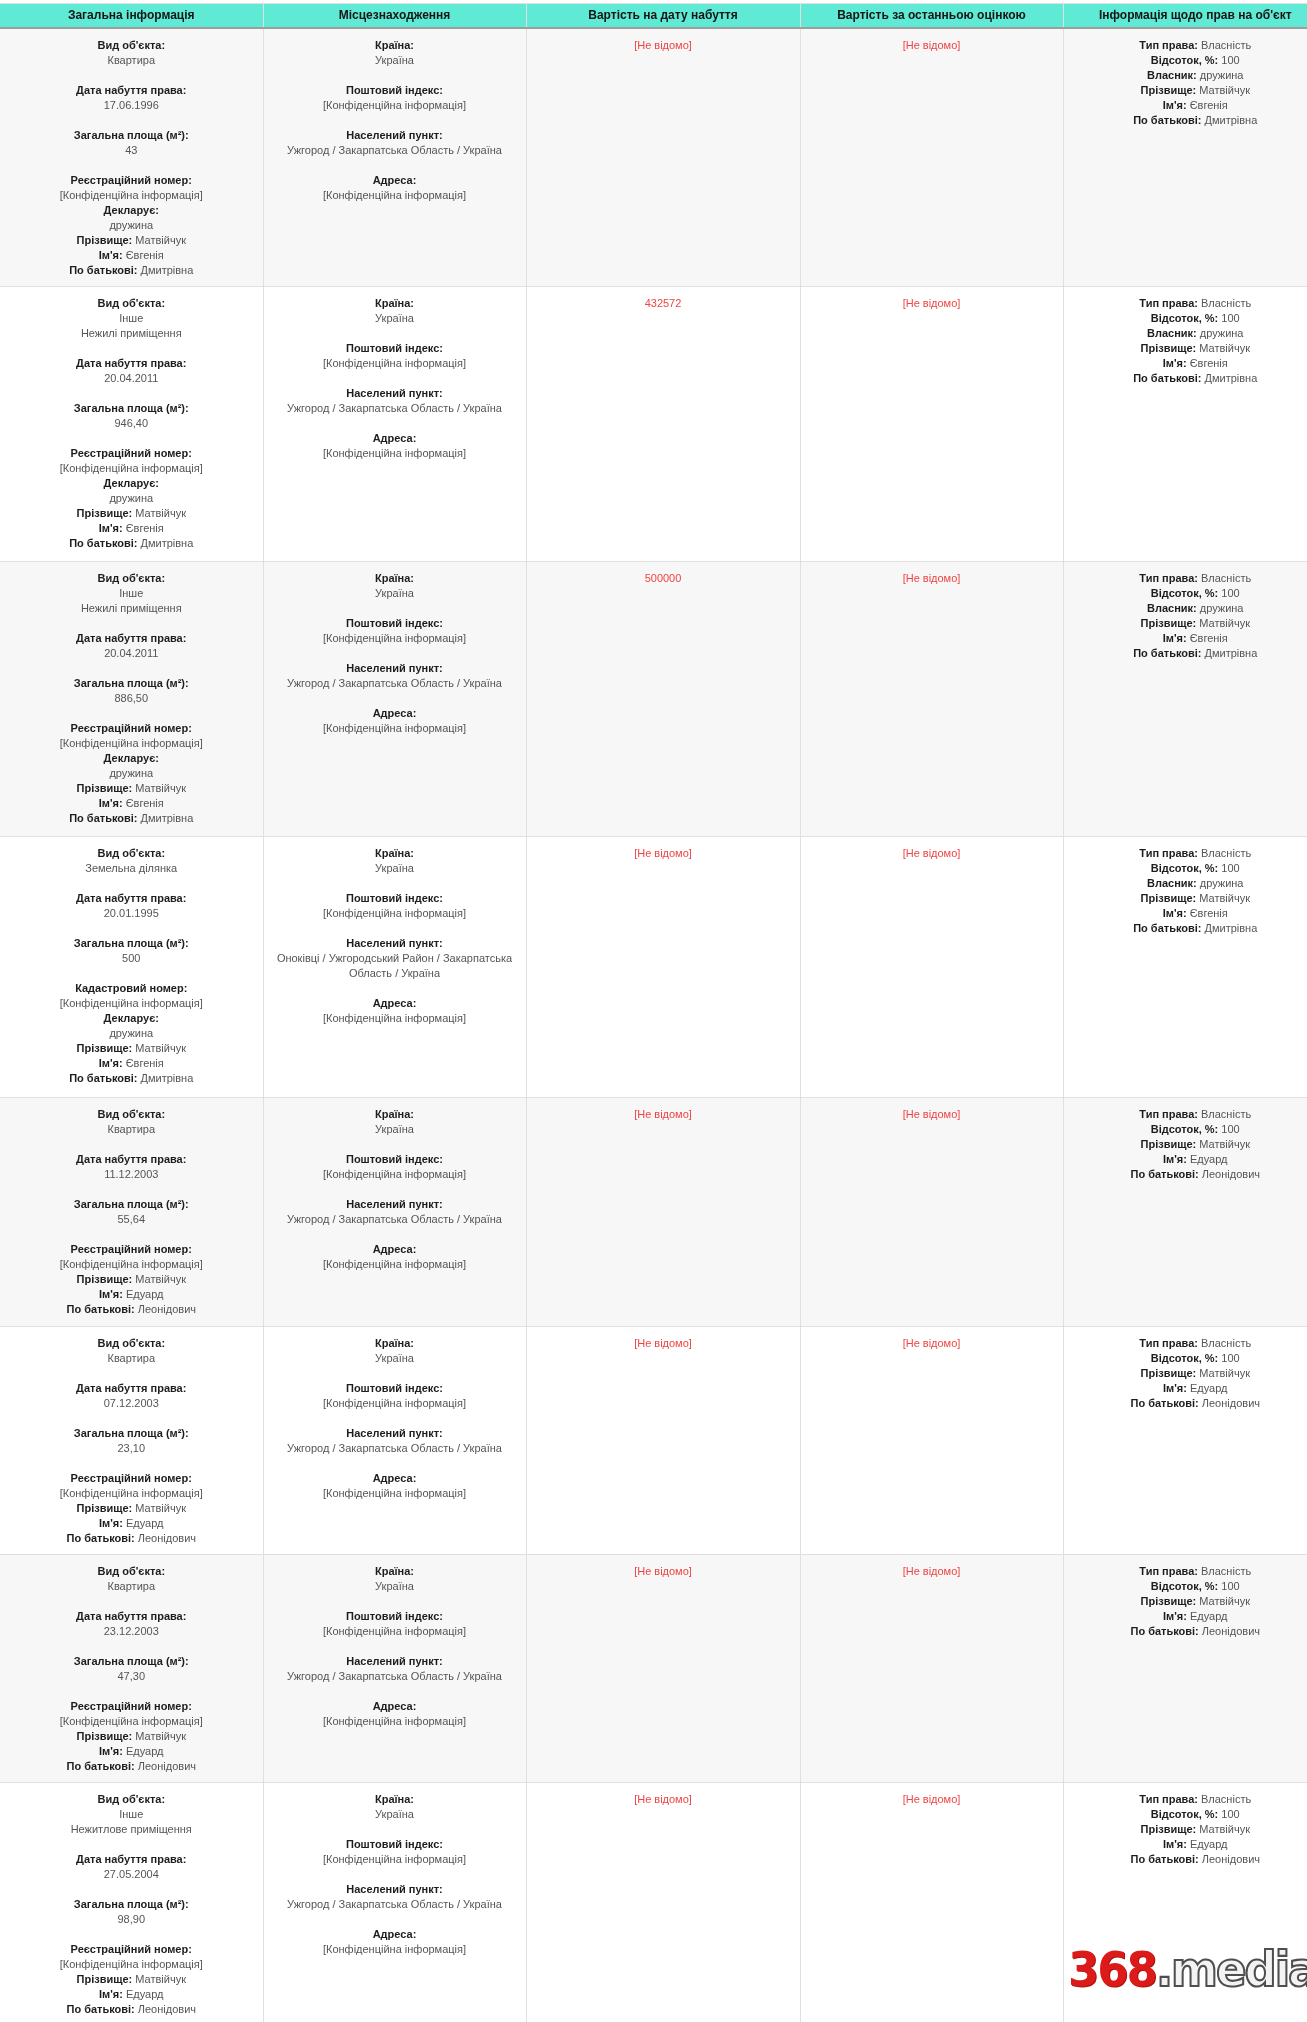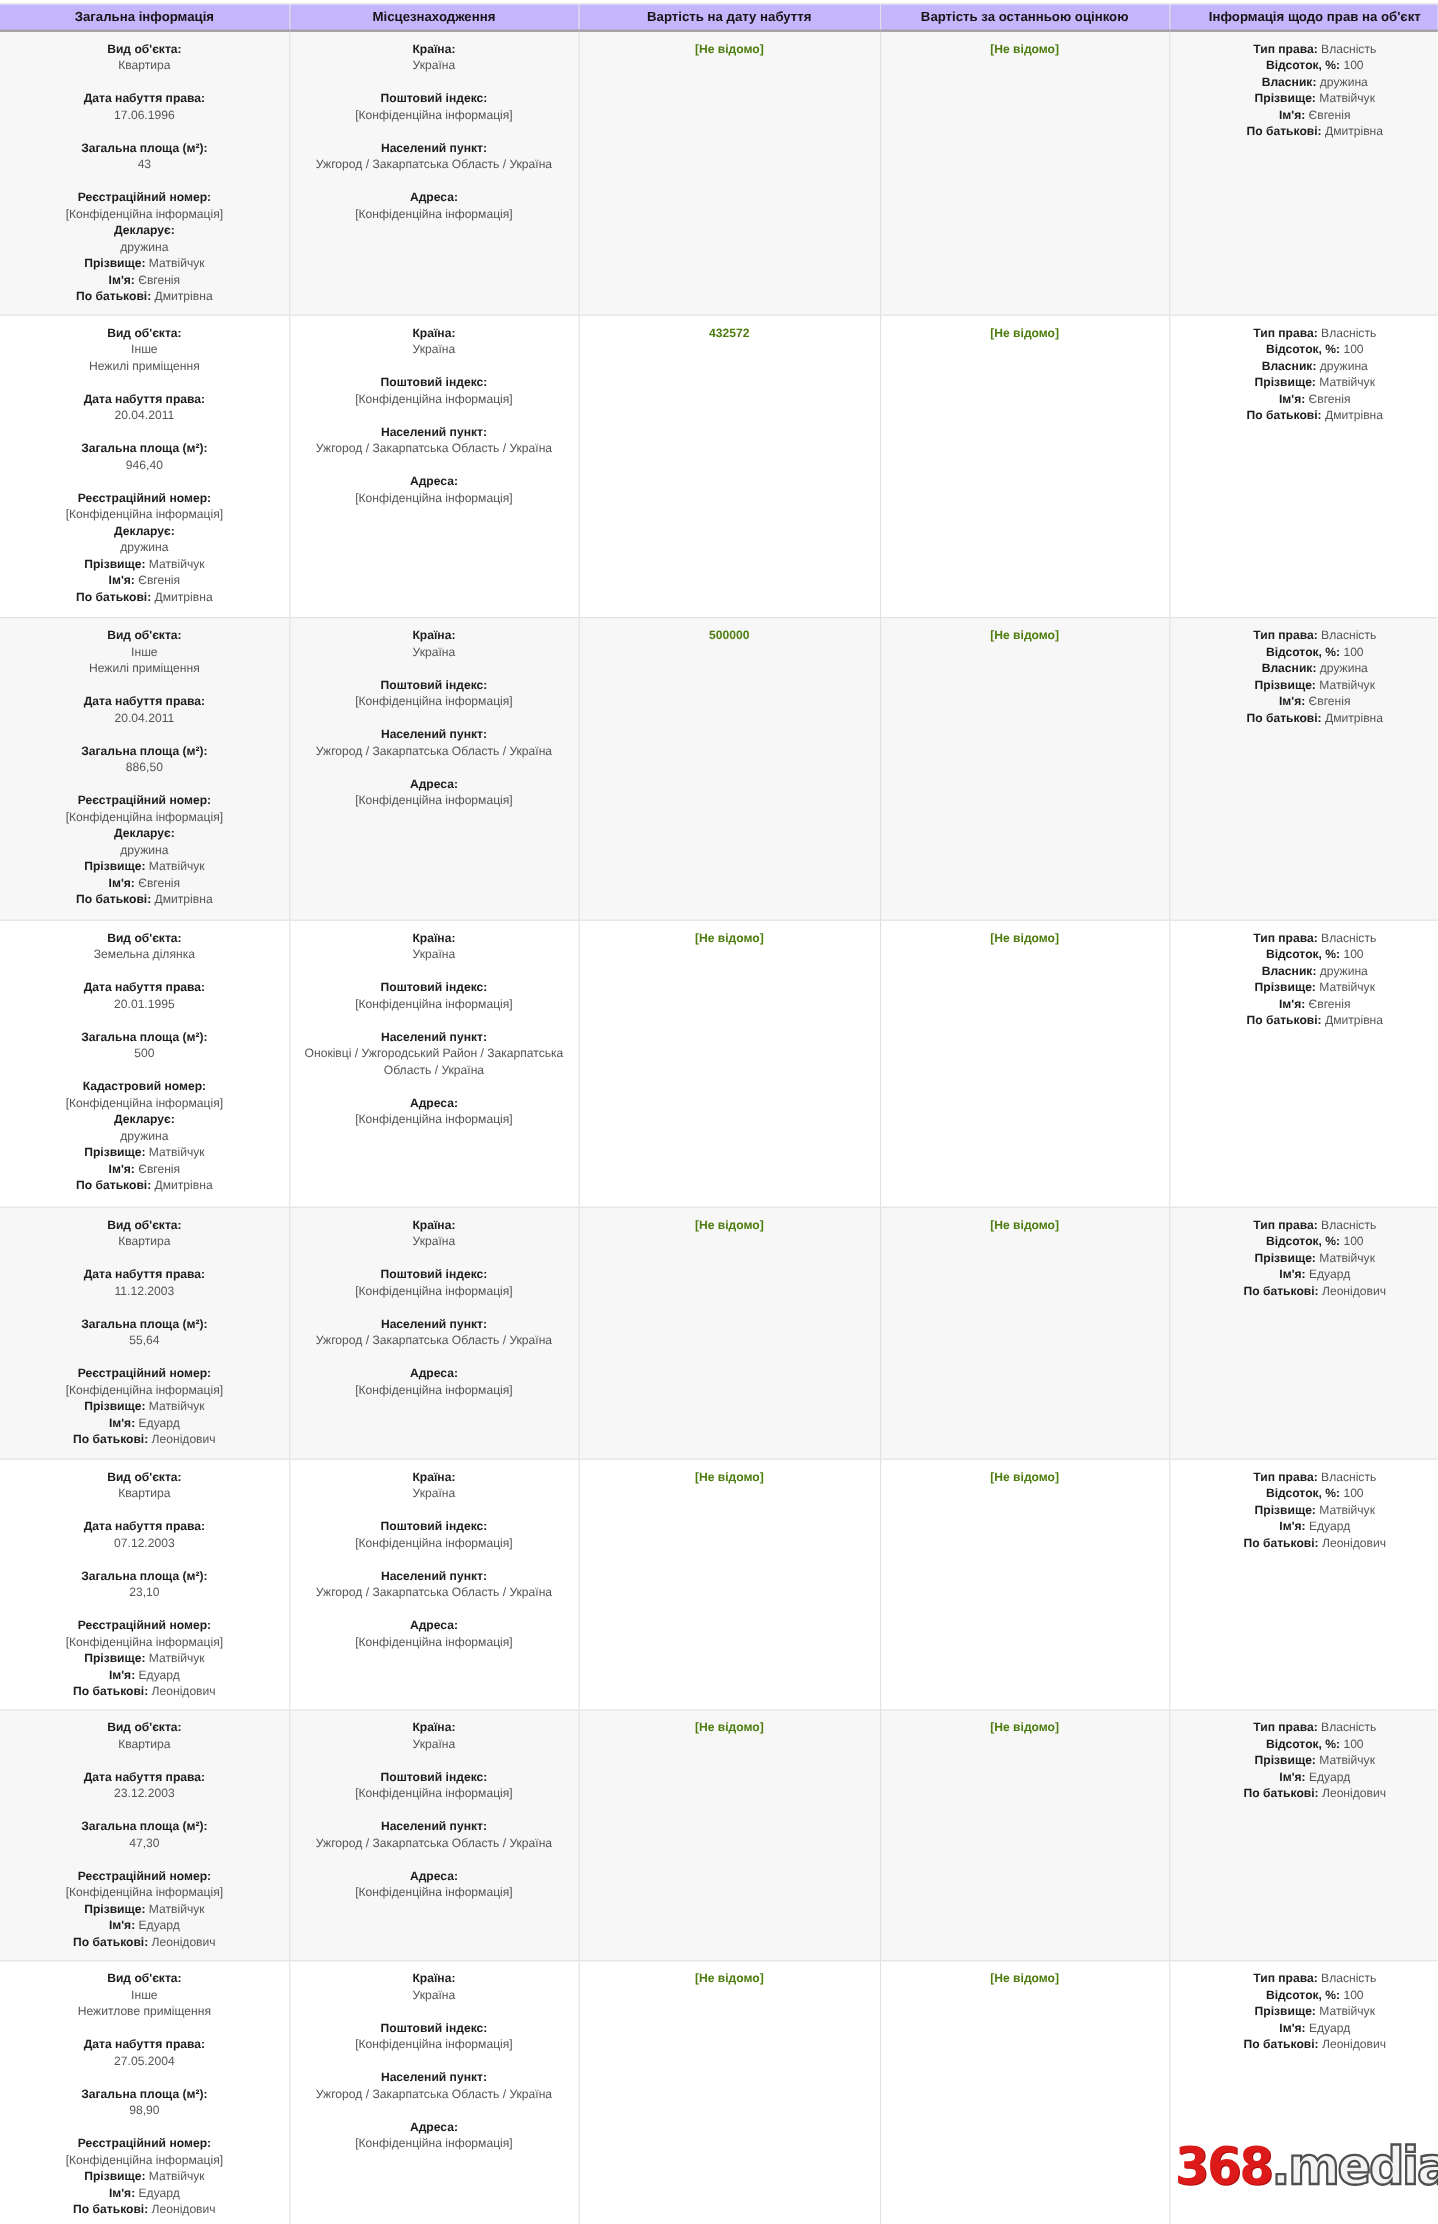--- a/index.html
+++ b/index.html
@@ -7,36 +7,36 @@
     width:1307px;height:2022px;overflow:hidden;background:#ffffff;
     font-family:"Liberation Sans",sans-serif;
   }
   .decl-table{
     border-collapse:collapse;table-layout:fixed;width:1327px;margin-top:3px;
     border-top:1px solid #e0e0e0;
   }
   .decl-table th{
     font-size:12px;line-height:15px;font-weight:bold;color:#151515;text-align:center;
     padding:4px 4px;border-bottom:2px solid #9e9e9e;border-left:1px solid #e0e0e0;
-    background:#c4b5fd;white-space:nowrap;overflow:visible;margin-left:11px;
+    background:#5eead4;white-space:nowrap;overflow:visible;margin-left:11px;
   }
   .decl-table th:first-child{border-left:none;}
   .decl-table td{
     vertical-align:top;text-align:center;font-size:11px;line-height:15px;
     padding:9px 8px 8px 8px;border-left:1px solid #e0e0e0;border-top:1px solid #e0e0e0;
   }
   .decl-table td:first-child{border-left:none;}
   tbody tr:nth-child(odd){background:#f7f7f7;}
   tbody tr:nth-child(even){background:#ffffff;}
   .block{margin:0;}
   .block.gap{margin-bottom:15px;}
   .lbl{font-weight:bold;color:#1d1d1d;}
   .val{color:#555555;}
   .inline-line .val{margin-left:3px;}
-  .cell-value{font-weight:bold;color:#4d7c0f;}
+  .cell-value{font-weight:normal;color:#ef4444;}
   .watermark{
     position:absolute;left:1068px;top:1944px;width:240px;height:52px;
     font-weight:bold;font-size:45px;line-height:52px;letter-spacing:-2px;
     white-space:nowrap;font-family:"DejaVu Sans",sans-serif;
     transform:scaleY(1.05);
   }
   .wm-num{color:#dd1a1a;text-shadow:1px 1px 0 #b01010;}
   .wm-suffix{
     color:#f3f3f3;
     -webkit-text-stroke:2px #4f4f4f;

